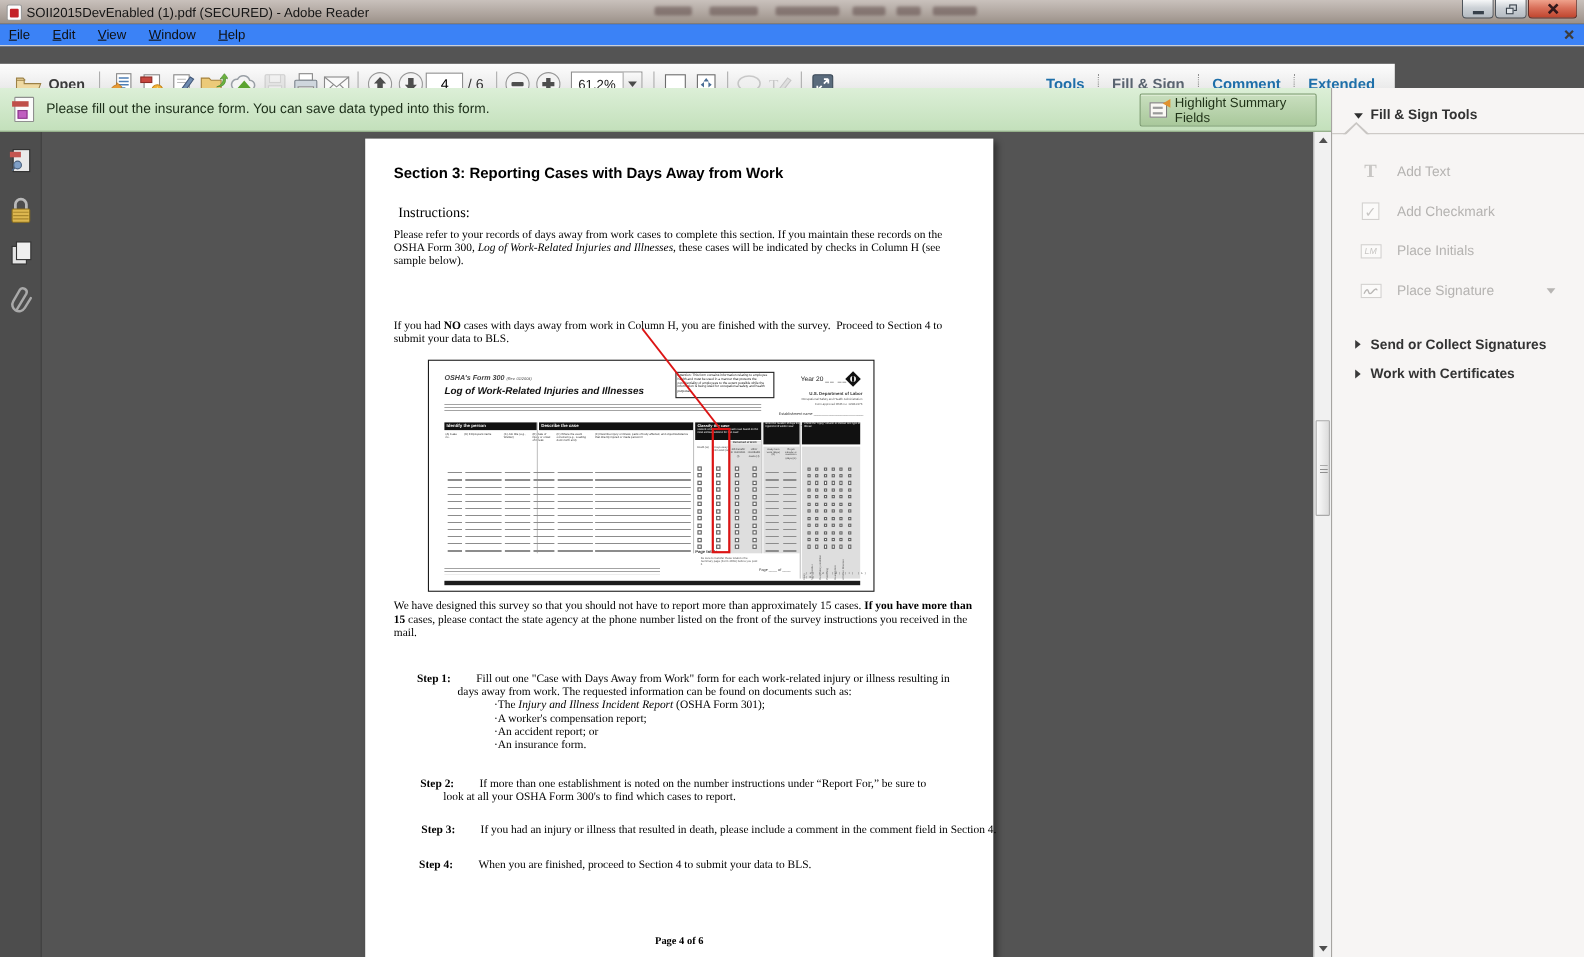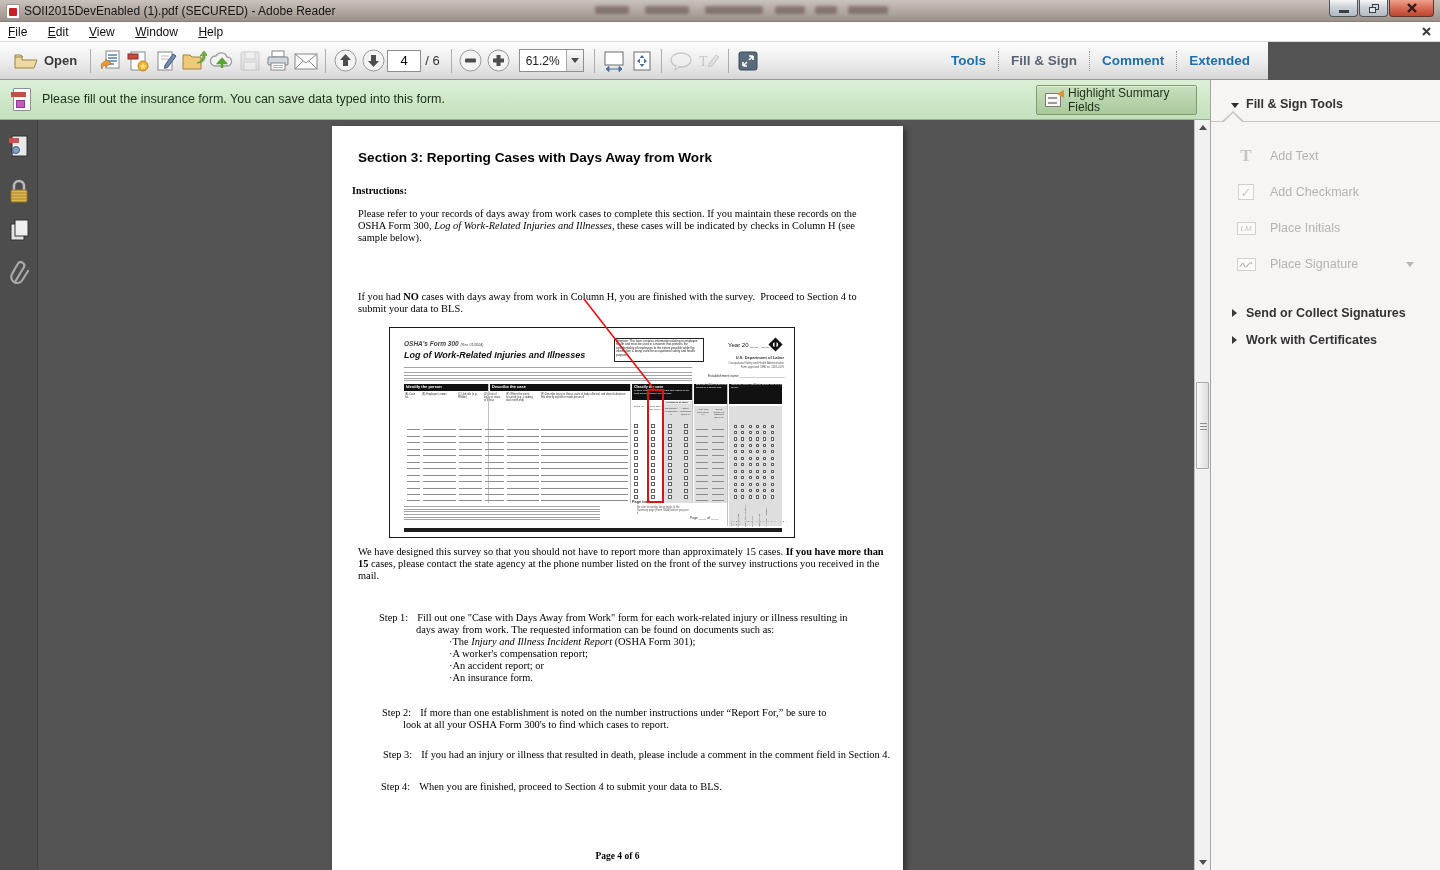--- a/index.html
+++ b/index.html
@@ -15,26 +15,26 @@
   .ghost{position:absolute;top:6px;height:8px;background:rgba(70,45,45,.42);border-radius:2px;filter:blur(1.6px)}
   .winbtns{right:6px;top:0;display:flex}
   .winbtn{width:29px;height:17px;border:1px solid #4e545b;border-top:none;border-radius:0 0 4px 4px;background:linear-gradient(#f6f7f8,#ccd1d6 45%,#b4bac1);display:flex;align-items:center;justify-content:center;margin-left:1px}
   .winbtn.close{width:45px;background:linear-gradient(#efa28c,#d9705a 45%,#bf452e);border-color:#63302a}
   .glyph-min{width:10px;height:3px;background:#37404a;margin-top:6px}
   .glyph-restore{position:relative;width:10px;height:9px}
   .glyph-restore .r1{position:absolute;right:0;top:0;width:7px;height:6px;border:1px solid #37404a}
   .glyph-restore .r2{position:absolute;left:0;bottom:0;width:7px;height:6px;border:1px solid #37404a;background:#dfe3e7}
 
   
-  #menubar{left:0;top:22px;width:1440px;height:20px;background:#ffffff;border-bottom:1px solid #dbd8d5}
+  #menubar{left:0;top:22px;width:1440px;height:20px;background:#3b82f6;border-bottom:1px solid #dbd8d5}
   .menu-item{display:inline-block;padding:2px 8px;font-size:12px;color:#0f0f0f}
   #menubar-close{right:8px;top:4px;width:11px;height:11px}
 
   
-  #toolbar{left:0;top:42px;width:1268px;height:38px;background:linear-gradient(#fdfdfd,#ececec 55%,#d7d7d7);border-bottom:1px solid #989898}
+  #toolbar{left:0;top:58px;width:1268px;height:38px;background:linear-gradient(#fdfdfd,#ececec 55%,#d7d7d7);border-bottom:1px solid #989898}
   #tb-left{left:6px;top:0;height:37px;display:flex;align-items:center}
   .tbtn{height:28px;min-width:28px;display:flex;align-items:center;justify-content:center;border-radius:3px}
   .tsep{width:1px;height:24px;background:#adadad;margin:0 5px}
   #open-btn{display:flex;align-items:center;padding:0 8px;height:28px}
   #open-btn span{font-size:13px;font-weight:bold;color:#3a3a3a;margin-left:6px}
   .pageinput{width:34px;height:22px;border:1px solid #8f8f8f;background:#fff;font-size:13px;text-align:center;font-family:"Liberation Sans",sans-serif}
   .pagecount{font-size:13px;color:#333;margin:0 6px 0 4px}
   #zoombox{display:flex;height:23px;border:1px solid #8f8f8f;background:#fff;align-items:center}
   #zoomval{width:46px;text-align:center;font-size:12px;color:#222}
   #zoomdrop{width:17px;height:21px;border-left:1px solid #a9a9a9;background:linear-gradient(#fafafa,#dcdcdc);display:flex;align-items:center;justify-content:center}
@@ -80,21 +80,21 @@
   .scr-arrow{position:absolute;left:4px;width:0;height:0;border-left:4px solid transparent;border-right:4px solid transparent}
   #scr-thumb{position:absolute;left:1px;top:262px;width:13px;height:87px;background:linear-gradient(90deg,#fbfbfb,#dcdcdc);border:1px solid #a9a9a9;border-radius:1px}
   #scr-grip{position:absolute;left:3px;top:40px;width:7px;height:7px;background:repeating-linear-gradient(to bottom,#8f8f8f 0 1px,transparent 1px 3px)}
 
   
   #page{left:332px;top:126px;width:571px;height:744px;background:#fff;box-shadow:3px 3px 6px rgba(0,0,0,.45)}
   #page-heading{left:26px;top:24px;font-size:13.6px;font-weight:bold;color:#000}
   .serif{font-family:"Liberation Serif",serif}
   .para{position:absolute;font-family:"Liberation Serif",serif;font-size:10.4px;line-height:11.9px;color:#000;white-space:pre-wrap;width:527px}
   .pline{position:absolute;font-family:"Liberation Serif",serif;font-size:10.4px;color:#000;white-space:pre}
-  .steplabel{font-weight:normal;margin-right:9px}
+  .steplabel{font-weight:bold;margin-right:23px}
   #page-footer{left:0;top:725px;width:571px;text-align:center;font-family:"Liberation Serif",serif;font-size:9.5px;font-weight:bold}
 
   
   #osha{left:57px;top:201px;width:406px;height:211px;border:1px solid #1c1c1c;background:#fff;overflow:hidden;font-family:"Liberation Sans",sans-serif}
   #osha .hdrbar{position:absolute;background:#111;color:#fff;font-weight:bold;font-size:4px;line-height:6px;padding-left:2px}
   .finelines{position:absolute;background:repeating-linear-gradient(to bottom,#a3a3a3 0 .8px,transparent .8px 2.7px)}
   .rowlines{position:absolute;background:repeating-linear-gradient(to bottom,transparent 0 5.45px,#8c8c8c 5.45px 6.45px)}
   .cbx{position:absolute;border:.5px solid #5f5f5f;background:#fff}
   .tinytxt{position:absolute;color:#333;line-height:1.15}
   .graypanel{position:absolute;background:#dedede}
@@ -379,21 +379,21 @@
     </div>
     <div class="nav-ic" style="top:138px">
       <svg width="24" height="32">
           <path d="M7 24 L16 9 a3.5 3.5 0 0 0 -6 -3.5 L4 16 a6 6 0 0 0 10.4 6 L20 13" fill="none" stroke="#a9a9a9" stroke-width="2.2" stroke-linecap="round"></path>
         </svg>
     </div>
   </div>
 
   <div class="abs" id="page">
     <div class="abs" id="page-heading">Section 3: Reporting Cases with Days Away from Work</div>
-    <div class="abs serif" style="left:20px;top:59px;font-size:10px;font-weight:bold">Instructions:</div>
+    <div class="abs serif" style="left:30px;top:59px;font-size:13px;font-weight:normal">Instructions:</div>
     <div class="para" style="left:26px;top:82px"><span>Please refer to your records of days away from work cases to complete this section. If you maintain these records on the OSHA Form 300, </span><span style="font-style: italic;">Log of Work-Related Injuries and Illnesses</span><span>, these cases will be indicated by checks in Column H (see sample below).</span></div>
     <div class="para" style="left:26px;top:165px"><span>If you had </span><span style="font-weight: bold;">NO</span><span> cases with days away from work in Column H, you are finished with the survey.  Proceed to Section 4 to submit your data to BLS.</span></div>
 
     <svg class="abs" style="left:0;top:0;z-index:7;pointer-events:none" width="571" height="744">
       <line x1="252" y1="173" x2="322" y2="263" stroke="#dc1414" stroke-width="1.6"></line>
     </svg>
 
     <div class="abs" id="osha">
       <div class="tinytxt" style="left:14px;top:12px;font-size:6.5px;font-style:italic;font-weight:bold;color:#444">
         <span>OSHA's Form 300</span>

